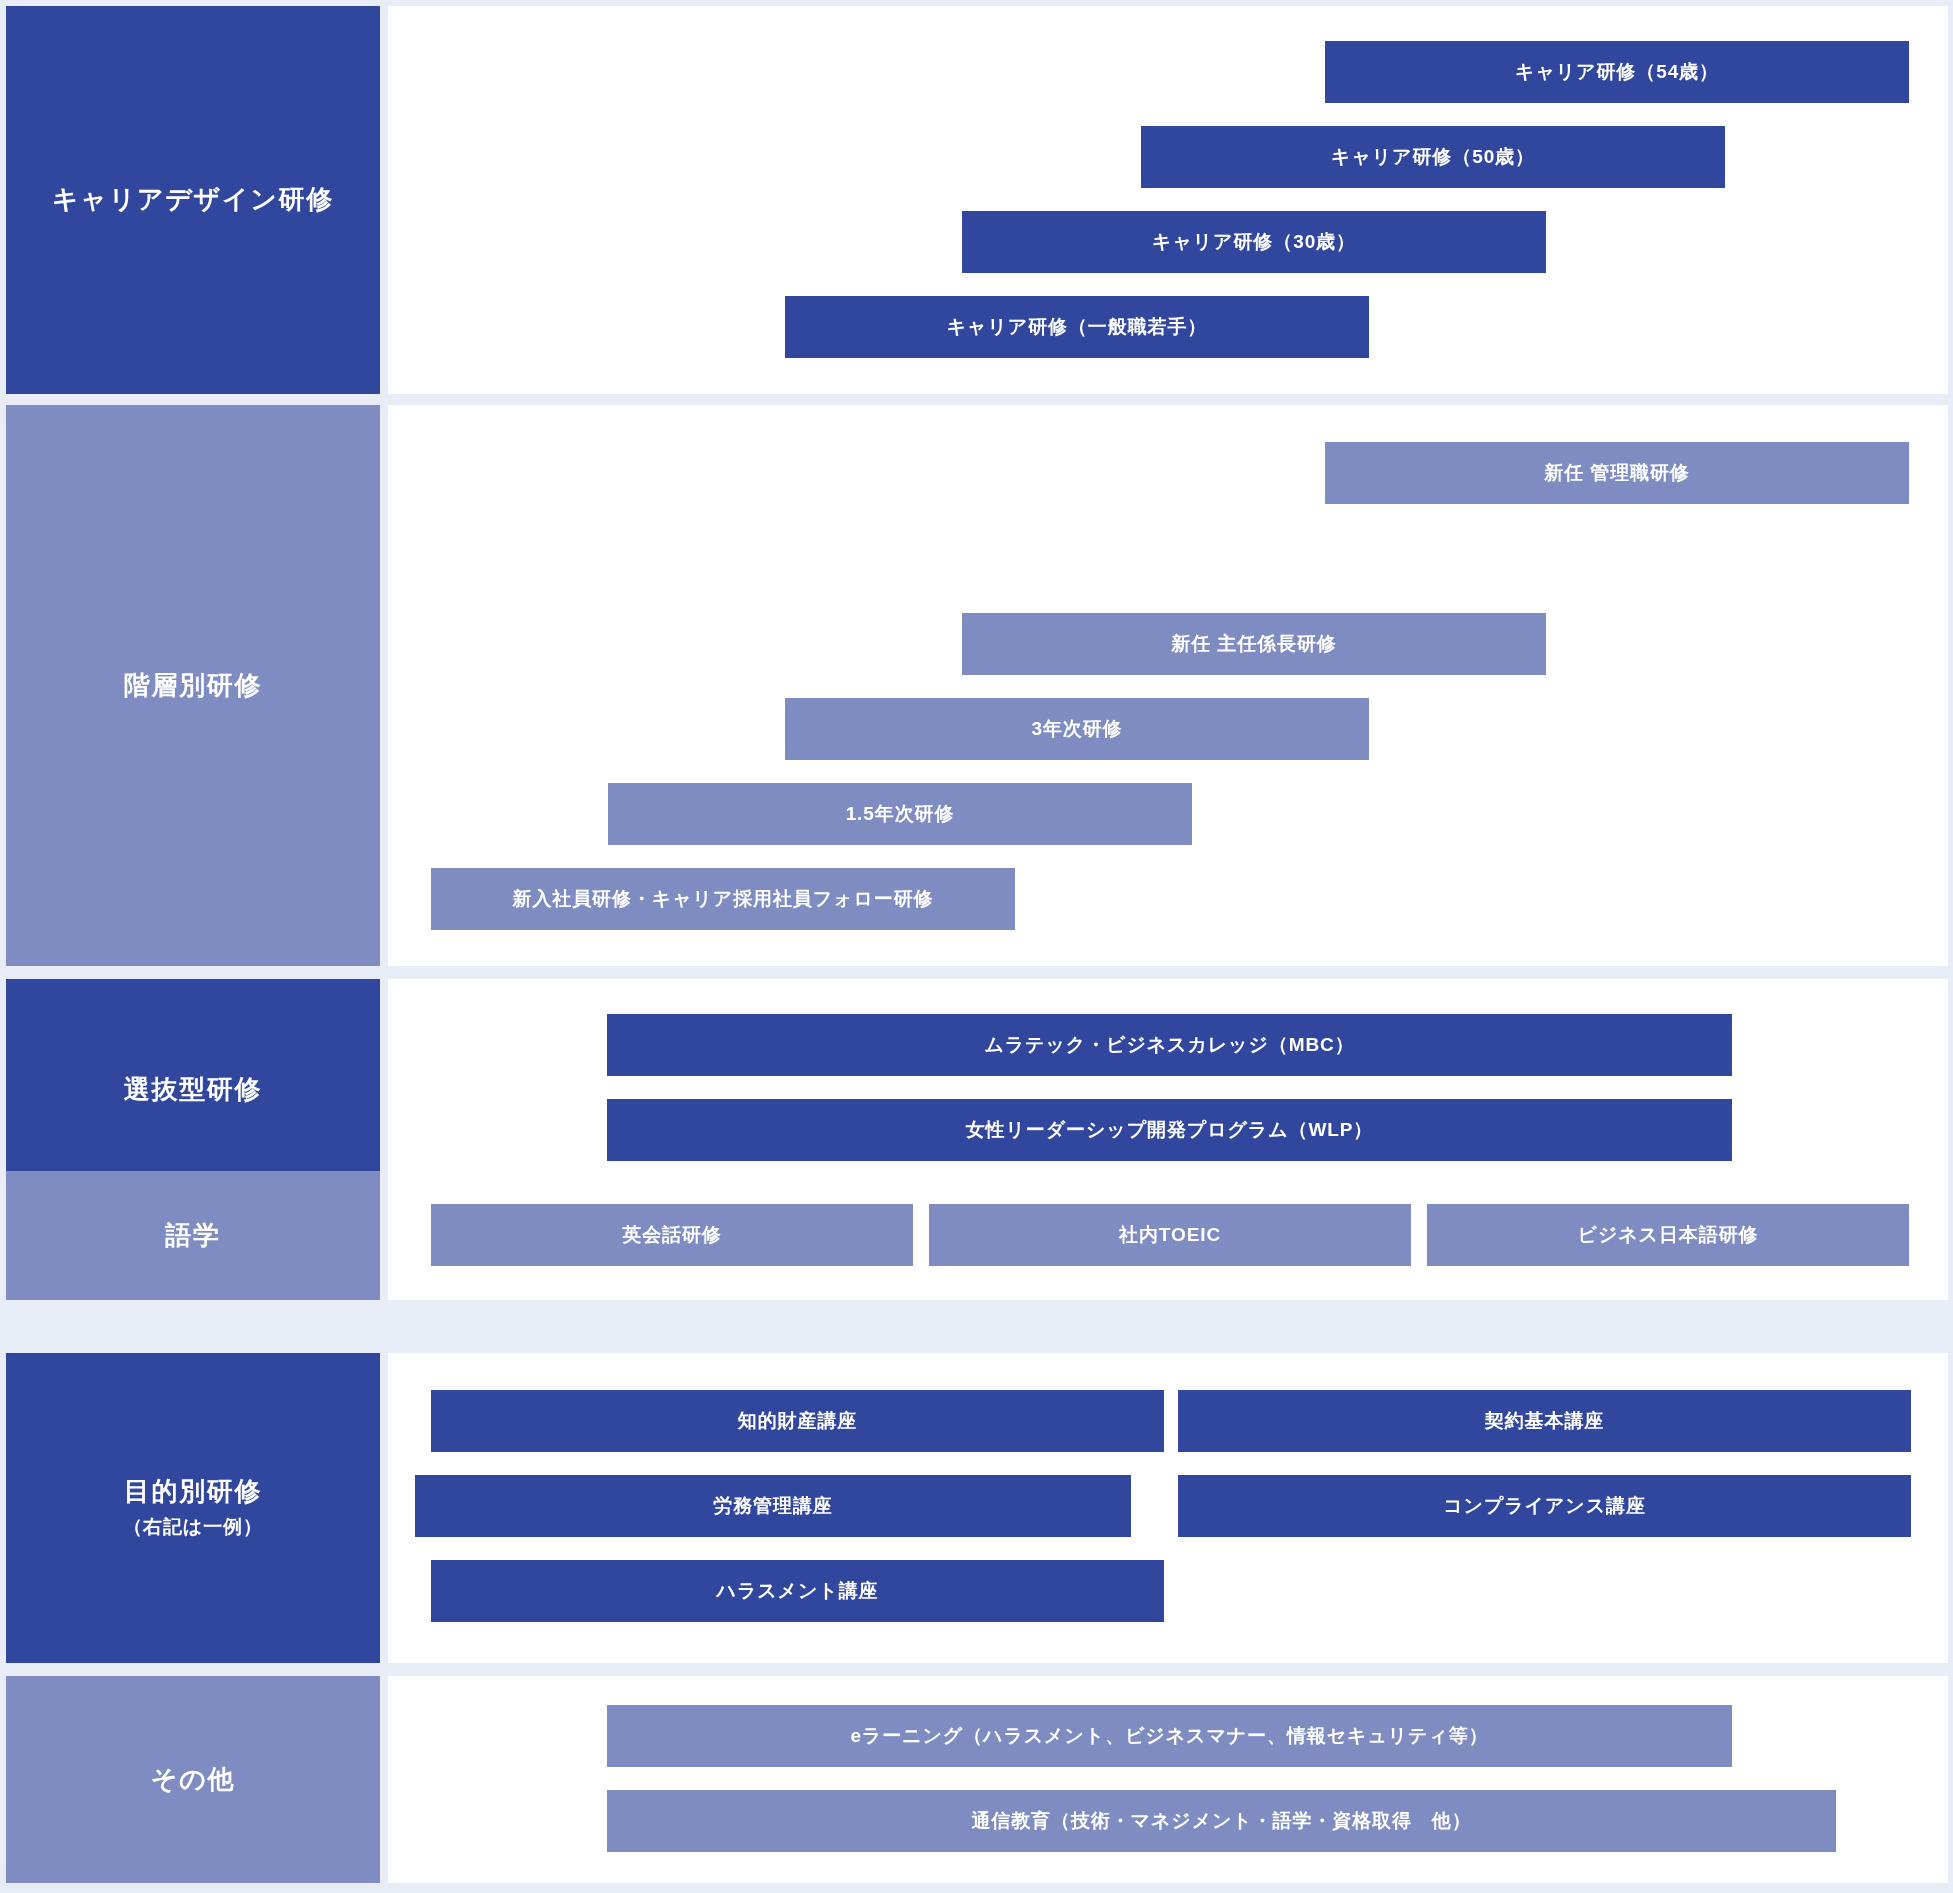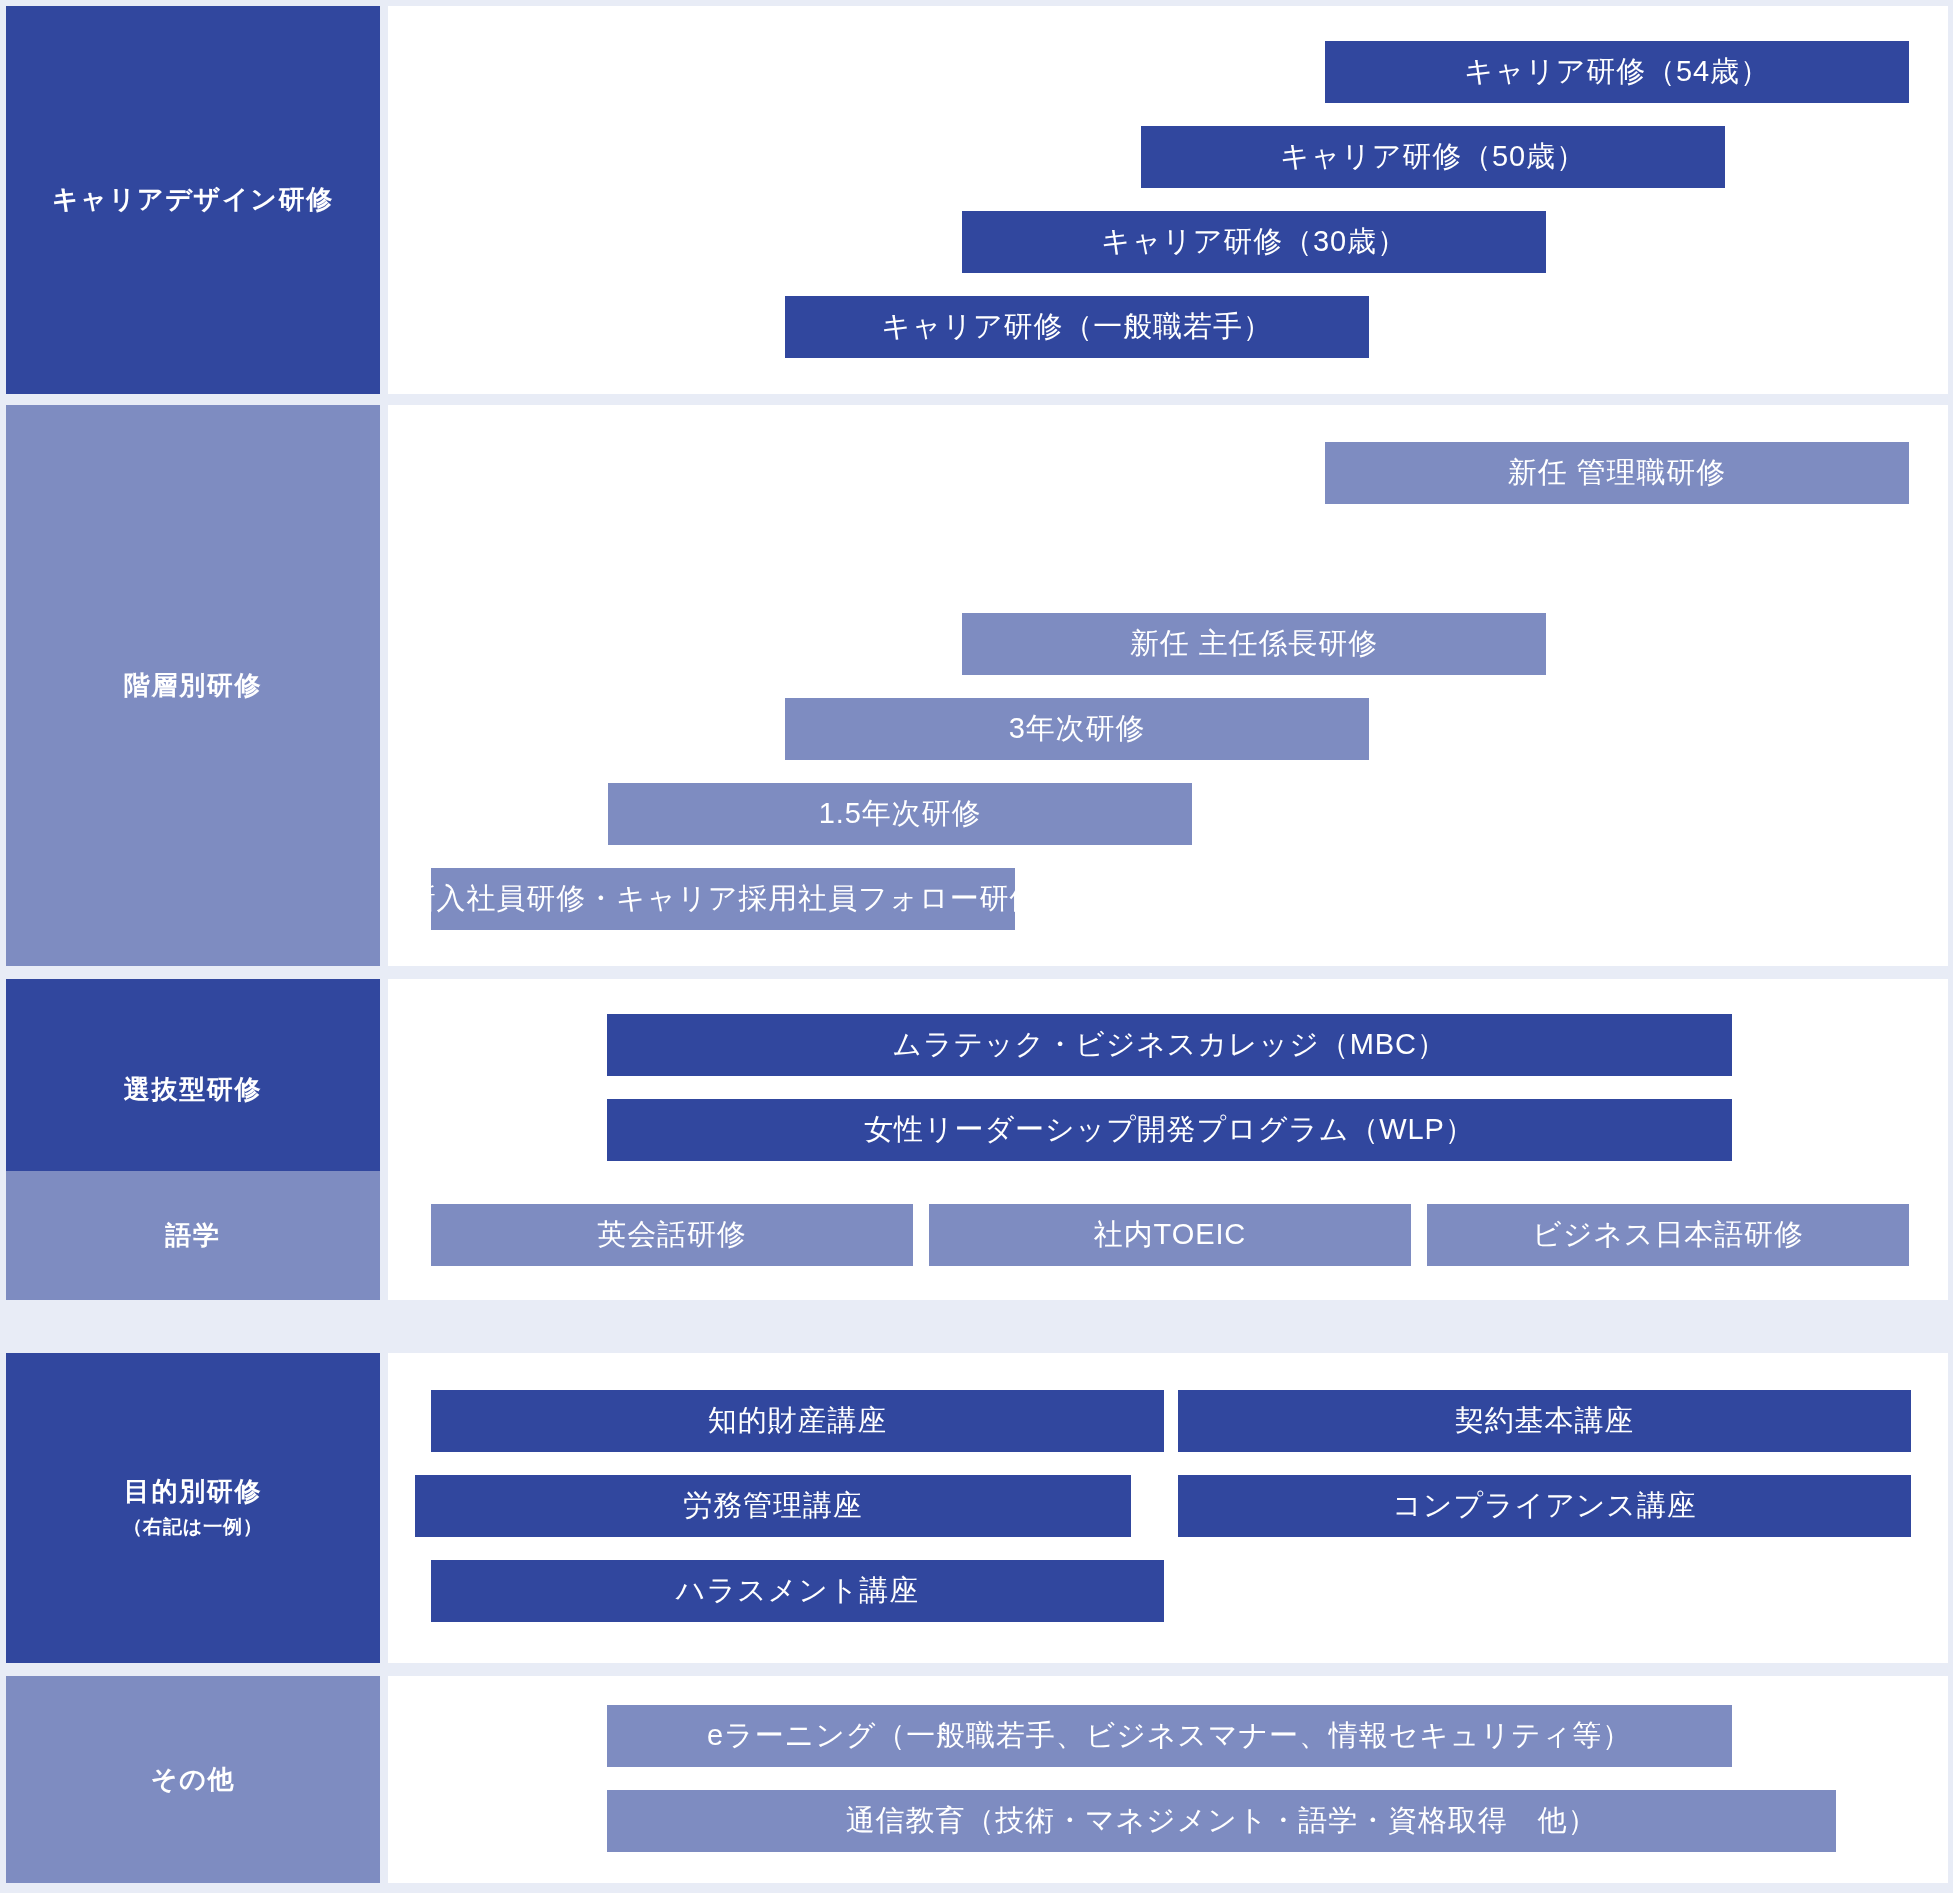--- a/index.html
+++ b/index.html
@@ -41,22 +41,22 @@
   .tone-light { background: var(--light, #7e8cc1); }
   .label-text { font-size: 26px; letter-spacing: 1.7px; line-height: 1.2; }
   .label-sub  { font-size: 19px; margin-top: 7px; letter-spacing: 0.9px; }
   .bar {
     position: absolute;
     height: 62px;
     display: flex;
     align-items: center;
     justify-content: center;
     color: var(--text, #ffffff);
-    font-weight: 400;
-    font-size: 29px;
+    font-weight: 700;
+    font-size: 19px;
     letter-spacing: 0.9px;
     white-space: nowrap;
   }
 </style>
 </head>
 <body>
 
 <div class="page">
 
   <section class="row" style="top:6px;height:388px">
@@ -117,19 +117,19 @@
       <div class="bar tone-dark" style="left:790px;top:122px;width:733px">コンプライアンス講座</div>
       <div class="bar tone-dark" style="left:43px;top:207px;width:733px">ハラスメント講座</div>
     </div>
   </section>
 
   <section class="row" style="top:1676px;height:207px">
     <div class="row-label tone-light">
       <span class="label-text">その他</span>
     </div>
     <div class="row-panel">
-      <div class="bar tone-light" style="left:219px;top:29px;width:1125px">eラーニング（一般職若手、ビジネスマナー、情報セキュリティ等）</div>
+      <div class="bar tone-light" style="left:219px;top:29px;width:1125px">eラーニング（ハラスメント、ビジネスマナー、情報セキュリティ等）</div>
       <div class="bar tone-light" style="left:219px;top:114px;width:1229px">通信教育（技術・マネジメント・語学・資格取得　他）</div>
     </div>
   </section>
 
 </div>
 
 
 </body></html>

